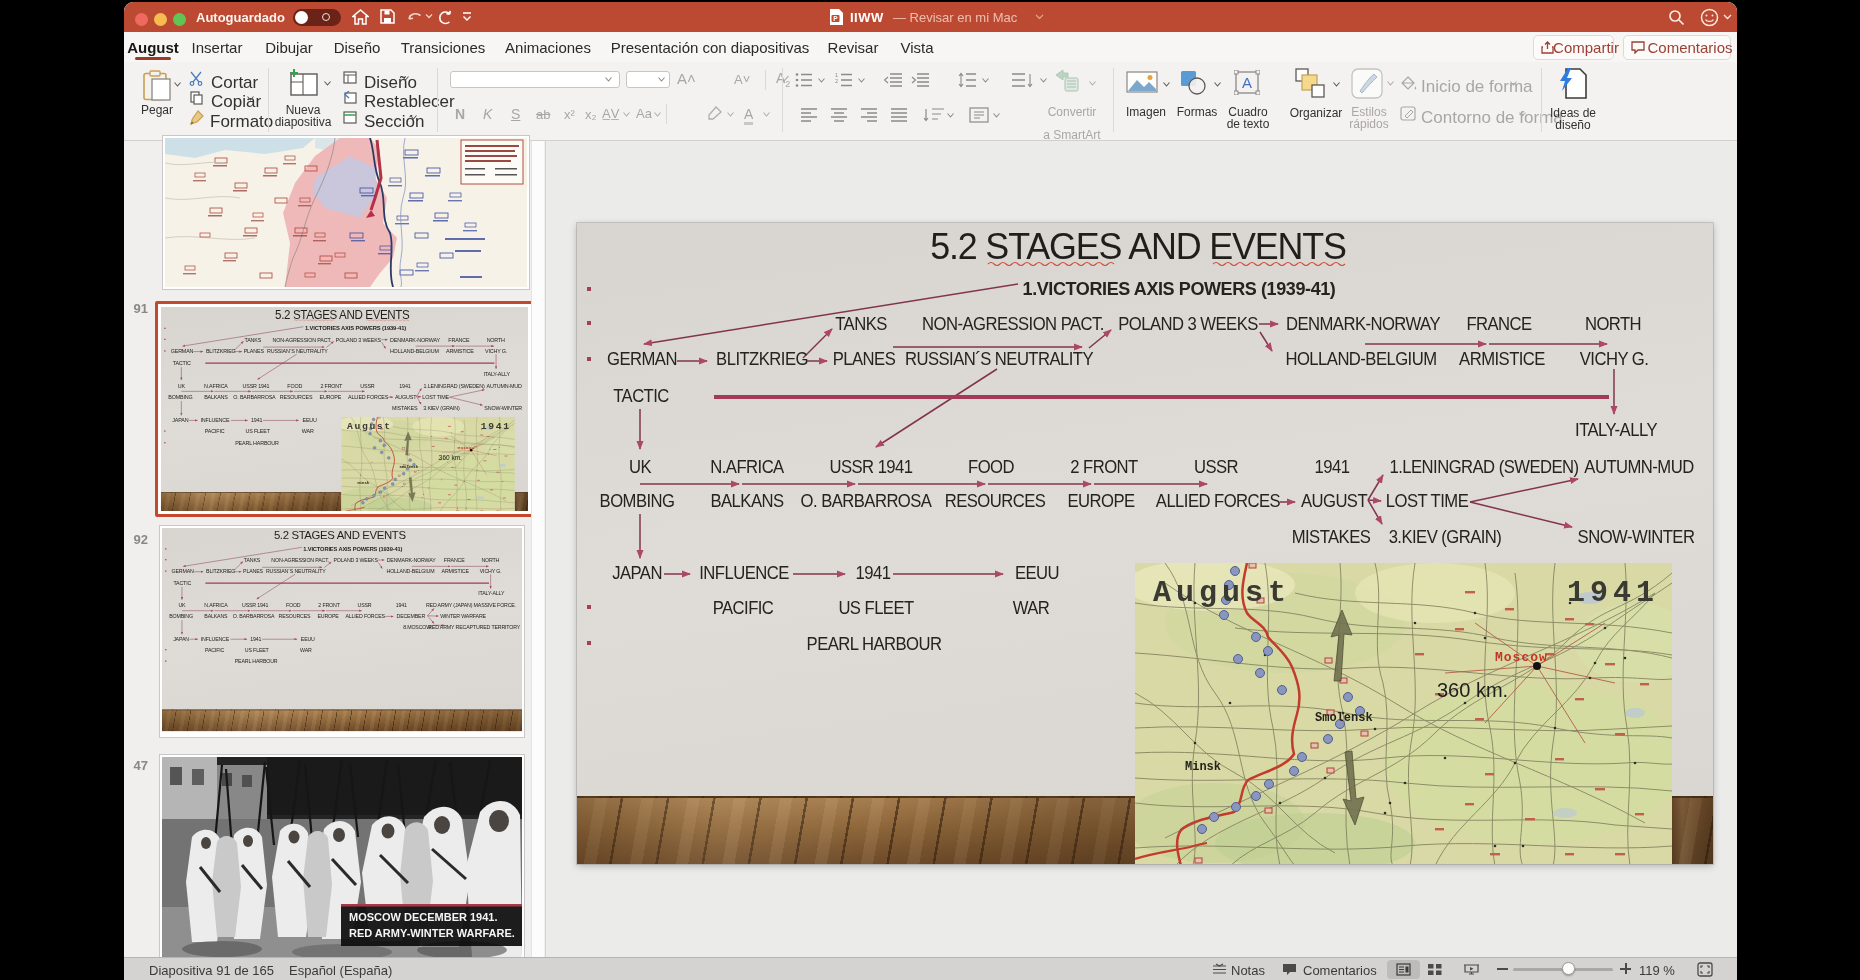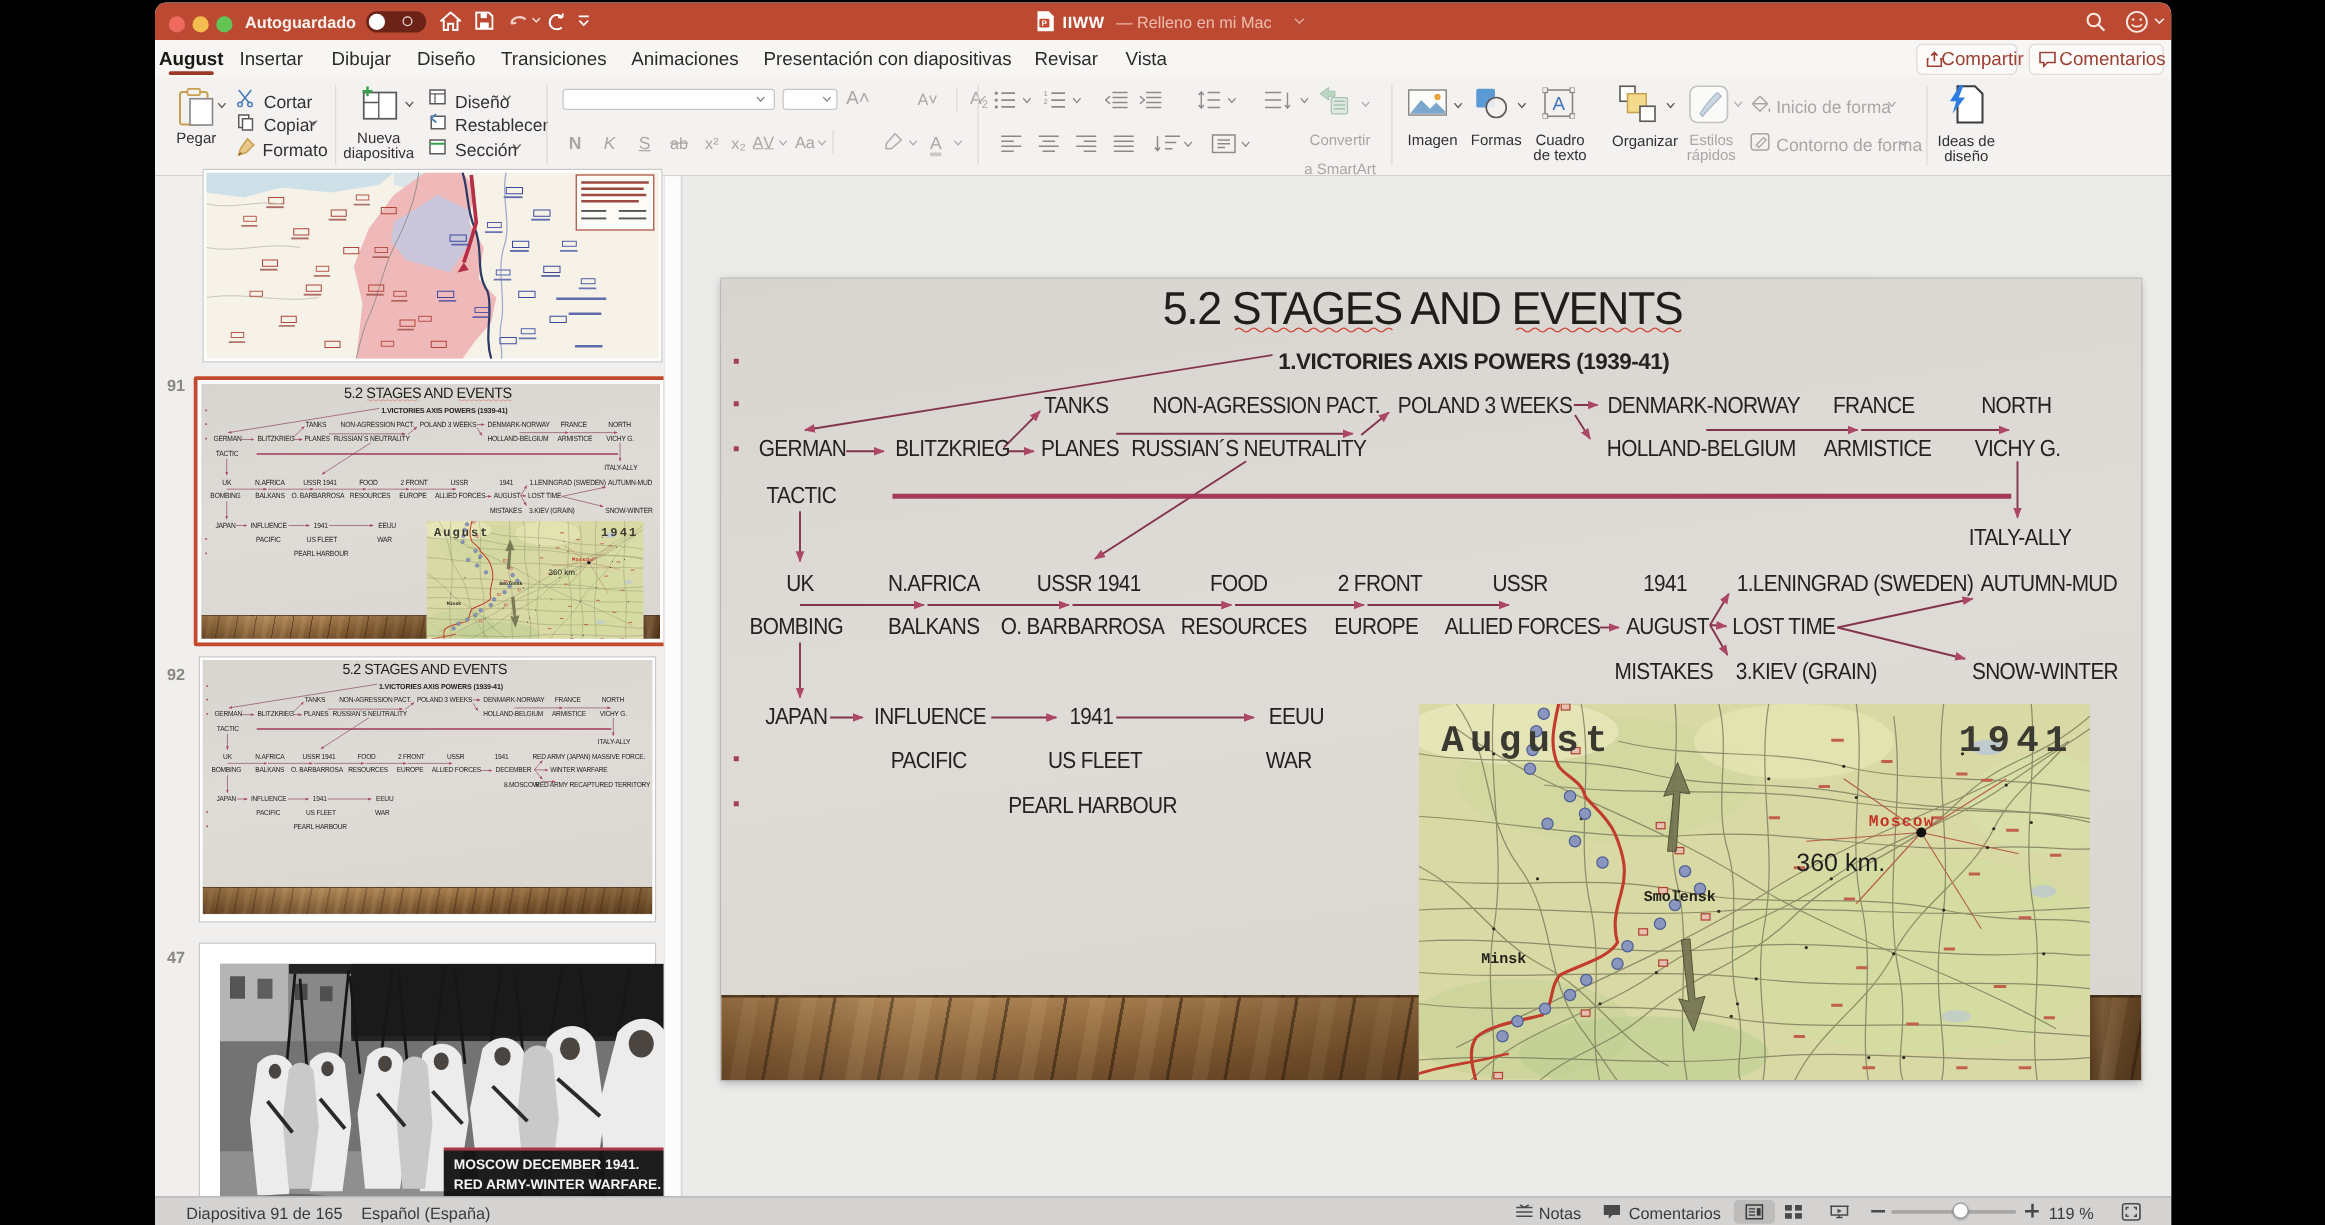--- a/index.html
+++ b/index.html
@@ -10,21 +10,21 @@
 #tbar{position:absolute;left:0;top:0;width:1613px;height:30px;background:#bc4a32;border-radius:9px 9px 0 0;}
 .tl{position:absolute;top:10.5px;width:13px;height:13px;border-radius:50%;}
 #tbar .tt{position:absolute;top:8px;font-size:13px;color:#fbe9e2;}
 
 #tabs{position:absolute;left:0;top:30px;width:1613px;height:30px;background:#f7f6f5;}
 .tab{position:absolute;top:7px;font-size:15px;color:#2b2a28;transform:translateX(-50%);white-space:nowrap;}
 
 #ribbon{position:absolute;left:0;top:60px;width:1613px;height:79px;background:#f4f2f1;border-bottom:1px solid #d2d0ce;}
 .rdiv{position:absolute;top:6px;width:1px;height:64px;background:#dcdad8;}
 .rlb{position:absolute;font-size:12px;color:#323130;transform:translateX(-50%);white-space:nowrap;}
-.rlbl{position:absolute;font-size:14px;color:#323130;white-space:nowrap;}
+.rlbl{position:absolute;font-size:17px;color:#323130;white-space:nowrap;}
 .rgry{color:#a9a7a5;}
 .chev{position:absolute;width:7px;height:5px;}
 
 #content{position:absolute;left:0;top:139px;width:1613px;height:816px;background:#ebebea;}
 #panel{position:absolute;left:0;top:0;width:422px;height:816px;background:#f0efee;border-right:1px solid #d5d4d3;}
 #scrollst{position:absolute;right:1px;top:0;width:13px;height:816px;background:#fcfcfc;border-left:1px solid #e5e4e3;}
 .snum{position:absolute;font-size:13px;font-weight:bold;color:#8a8886;text-align:right;width:20px;}
 .thumbframe{position:absolute;background:#fff;border:1px solid #c9c8c7;}
 #canvas{position:absolute;left:423px;top:0;width:1190px;height:816px;background:#ebebea;}
 
@@ -80,21 +80,21 @@
         <path d="M2 1 H10" stroke="#fff" stroke-width="1.4"></path>
         <path d="M2.5 4.5 L6 8 L9.5 4.5" fill="none" stroke="#fff" stroke-width="1.4"></path>
       </svg>
 
     <svg style="position:absolute;left:705px;top:6px" width="15" height="18" viewBox="0 0 15 18">
         <path d="M1 1 H10 L14 5 V17 H1 Z" fill="#fff"></path>
         <rect x="2.5" y="7" width="8" height="7" rx="1" fill="#c24b2f"></rect>
         <text x="4.2" y="13" font-size="6.5" fill="#fff" font-weight="bold">P</text>
       </svg>
     <span class="tt" style="left:726px;font-weight:bold;color:#fff;letter-spacing:.5px">IIWW</span>
-    <span class="tt" style="left:769px;color:rgba(255,226,215,.75)">— Relleno en mi Mac</span>
+    <span class="tt" style="left:769px;color:rgba(255,226,215,.75)">— Revisar en mi Mac</span>
     <svg style="position:absolute;left:911px;top:12px" width="9" height="6" viewBox="0 0 9 6">
         <path d="M1 1 L4.5 4.5 L8 1" fill="none" stroke="rgba(255,226,215,.6)" stroke-width="1.2"></path>
       </svg>
 
     <svg style="position:absolute;left:1544px;top:7px" width="17" height="17" viewBox="0 0 17 17">
         <circle cx="7" cy="7" r="5" fill="none" stroke="#fbe9e2" stroke-width="1.7"></circle>
         <path d="M11 11 L15.5 15.5" stroke="#fbe9e2" stroke-width="1.7"></path>
       </svg>
     <svg style="position:absolute;left:1576px;top:6px" width="19" height="19" viewBox="0 0 19 19">
         <circle cx="9.5" cy="9.5" r="8" fill="none" stroke="#fbe9e2" stroke-width="1.5"></circle>
@@ -828,21 +828,21 @@
 <div class="lb" style="left:166px;top:376px">PACIFIC</div>
 <div class="lb" style="left:299px;top:376px">US FLEET</div>
 <div class="lb" style="left:454px;top:376px">WAR</div>
 <div class="lb" style="left:297px;top:412px">PEARL HARBOUR</div>
 <div class="wood" style="left:0;width:1136px"></div>
           </div>
         </div>
       </div>
 
       <div class="snum" style="left:4px;top:617px">47</div>
-      <div class="thumbframe" style="left:35px;top:613px;width:366px;height:206px;padding:16px">
+      <div class="thumbframe" style="left:35px;top:613px;width:366px;height:206px;padding:2px">
         <svg width="360" height="200" viewBox="0 0 360 200">
           <rect width="360" height="200" fill="#6e6e6e"></rect>
           <rect x="0" y="0" width="360" height="62" fill="#242424"></rect>
           <rect x="0" y="0" width="55" height="70" fill="#b5b5b5"></rect>
           <rect x="55" y="8" width="50" height="55" fill="#888"></rect>
           <rect x="8" y="10" width="12" height="18" fill="#555"></rect>
             <rect x="30" y="12" width="12" height="16" fill="#5e5e5e"></rect>
             <rect x="60" y="16" width="10" height="13" fill="#4a4a4a"></rect>
             <rect x="80" y="18" width="10" height="12" fill="#505050"></rect>
           <rect x="105" y="0" width="255" height="58" fill="#1a1a1a"></rect>

